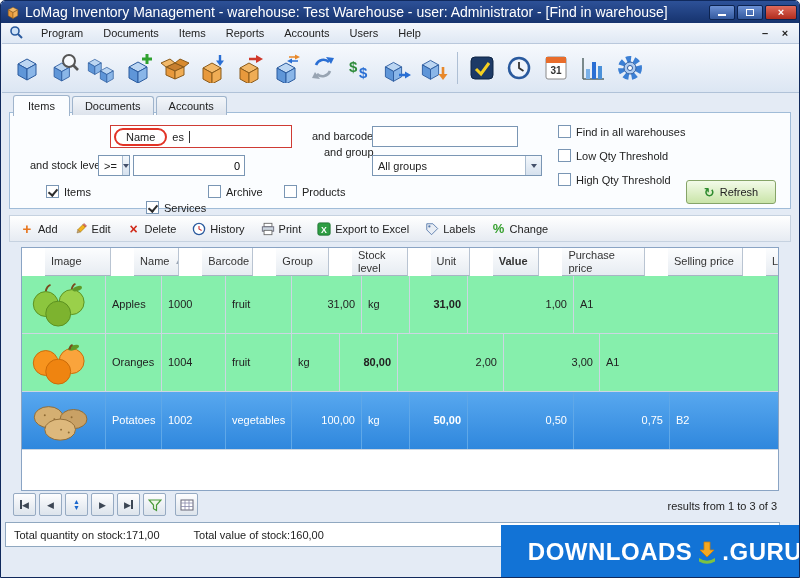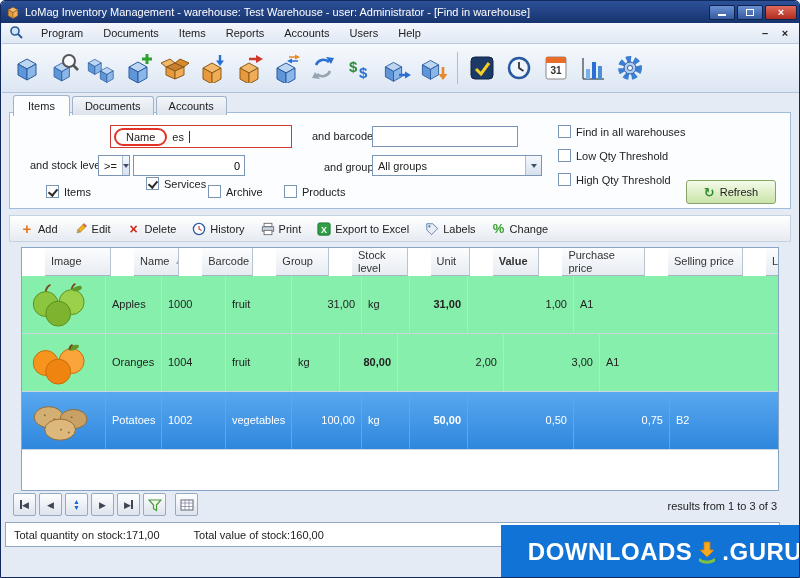--- a/index.html
+++ b/index.html
@@ -6,21 +6,21 @@
   html,body { width:800px; height:578px; overflow:hidden;
     font-family:"Liberation Sans","DejaVu Sans",sans-serif; font-size:11px; color:#222; }
   .window { position:relative; width:800px; height:578px; background:#e4ebf5;
     border:1px solid #10295c; border-radius:5px 5px 0 0; overflow:hidden; }
 
   
   .titlebar { position:absolute; left:0; top:0; width:800px; height:22px;
     background:linear-gradient(#2d5198,#16336e); display:flex; align-items:center;
     padding:0 4px; color:#fff; border-radius:4px 4px 0 0; }
   .titlebar .ticon { width:16px; height:16px; margin-right:4px; }
-  .title-text { flex:1; font-size:11px; white-space:nowrap; overflow:hidden; }
+  .title-text { flex:1; font-size:14px; white-space:nowrap; overflow:hidden; }
   .winbtns { display:flex; gap:2px; }
   .winbtn { width:26px; height:15px; border:1px solid #0c2350; border-radius:2px;
     background:linear-gradient(#6b90d4,#33599e); display:flex; align-items:center; justify-content:center; }
   .winbtn.close { width:32px; background:linear-gradient(#e06a5a,#b02c1e); }
   .g-min { width:8px; height:2px; background:#fff; margin-top:6px; }
   .g-max { width:8px; height:7px; border:1.5px solid #fff; }
   .g-close { color:#fff; font-weight:bold; font-size:11px; line-height:1; }
 
   
   .menubar { position:absolute; left:1px; top:22px; width:798px; height:21px;
@@ -336,21 +336,21 @@
     <input class="tinput" style="left: 362px; top: 13px; width: 146px;" value="">
 
     <span class="flabel" style="left:20px; top:46px;">and stock level</span>
     <div class="ddl" style="left:88px; top:42px; width:32px;">
       <span class="val">&gt;=</span>
       <span class="dda" style="width:11px;">
           <span class="darr"></span>
         </span>
     </div>
     <input class="tinput" style="left: 123px; top: 42px; width: 112px; text-align: right;" value="0">
-    <span class="flabel" style="left:314px; top:48px;">and group</span>
+    <span class="flabel" style="left:314px; top:33px;">and group</span>
     <div class="ddl" style="left:362px; top:42px; width:170px;">
       <span class="val">All groups</span>
       <span class="dda">
           <span class="darr"></span>
         </span>
     </div>
 
     <label class="cb" style="left:548px; top:12px;">
       <span class="check"></span>
       <span>Find in all warehouses</span>
@@ -361,21 +361,21 @@
     </label>
     <label class="cb" style="left:548px; top:60px;">
       <span class="check"></span>
       <span>High Qty Threshold</span>
     </label>
 
     <label class="cb" style="left:36px; top:72px;">
       <span class="check on"></span>
       <span>Items</span>
     </label>
-    <label class="cb" style="left:120px; top:64px;padding-left:16px;">
+    <label class="cb" style="left:120px; top:88px;padding-left:16px;">
       <span class="check on"></span>
       <span>Services</span>
     </label>
     <label class="cb" style="left:198px; top:72px;">
       <span class="check"></span>
       <span>Archive</span>
     </label>
     <label class="cb" style="left:274px; top:72px;">
       <span class="check"></span>
       <span>Products</span>

